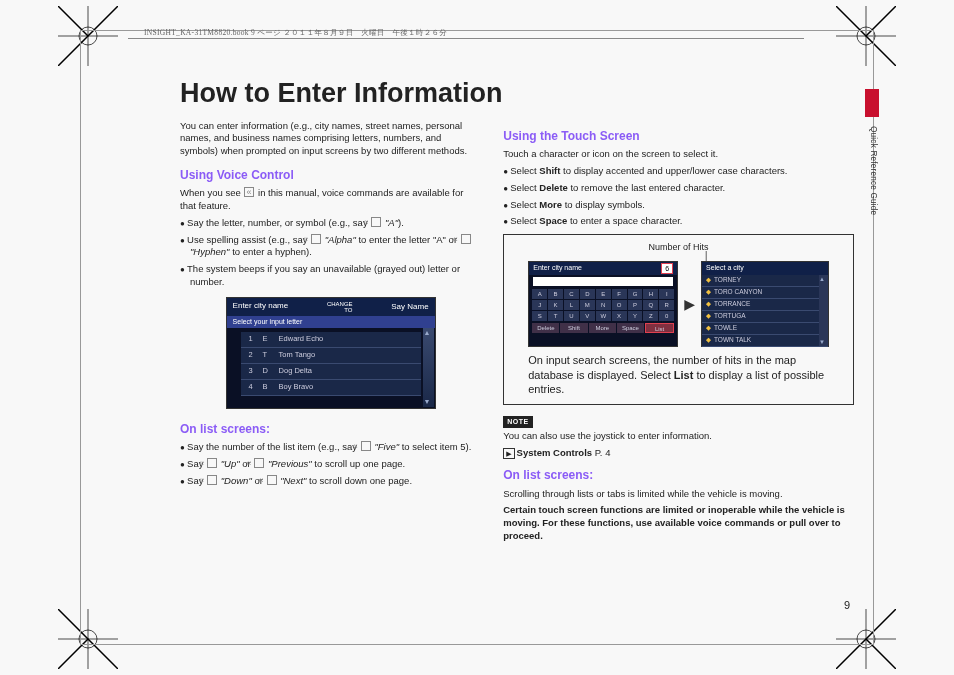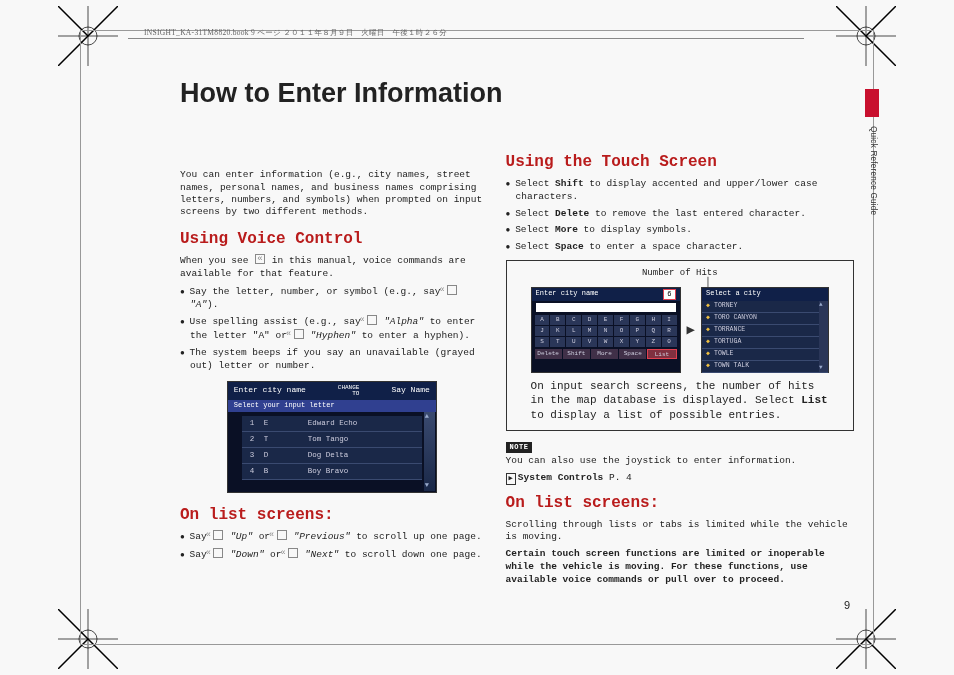--- a/index.html
+++ b/index.html
@@ -31,35 +31,35 @@
   .header-text {
     position: absolute; top: 28px; left: 144px;
     font-size: 7.5px; color: #666;
     font-family: "MS Mincho", serif;
     letter-spacing: 0.3px;
   }
 
   .content {
     position: absolute;
     top: 84px; left: 180px; right: 100px; bottom: 60px;
-    display: flex; gap: 22px; align-items: center;
-  }
-  .col { flex: 1; font-size: 9.5px; line-height: 1.35; color: #222; font-family: Liberation Mono, monospace; }
+    display: flex; gap: 22px;
+  }
+  .col { flex: 1; font-size: 9.5px; line-height: 1.35; color: #222; }
   .col.left { flex: 0.98; }
   .col.right { flex: 1.05; }
 
   h1 {
     font-size: 27px; font-weight: bold; color: #222; margin-bottom: 8px;
     position: absolute; top: -6px; left: 0;
   }
   .intro {
     margin-top: 36px; margin-bottom: 10px;
     font-size: 9.5px; line-height: 1.3;
   }
-  h2 { font-size: 16px; font-weight: bold; color: #b91c1c; margin: 8px 0 4px; }
+  h2 { font-size: 12px; font-weight: bold; color: #8b5cf6; margin: 8px 0 4px; }
   .para { margin-bottom: 4px; }
   ul { list-style: none; padding: 0; margin: 0; }
   li { padding-left: 10px; text-indent: -10px; margin-bottom: 4px; line-height: 1.35; }
   li::before { content: "● "; font-size: 8px; }
   .voice-icon {
     display: inline-block; width: 10px; height: 10px; border: 0.8px solid #888;
     vertical-align: -1px; margin: 0 1px; position: relative;
   }
   .voice-icon::after {
     content: "«"; position: absolute; left: 1px; top: -2px; font-size: 9px; color: #888;
@@ -71,21 +71,21 @@
     display: block;
     margin: 8px auto 12px;
   }
   .ss1 { width: 210px; height: 112px; background: #0a1025; border: 1px solid #333; position: relative; }
   .ss1-top { background: #102048; height: 18px; color: #fff; font-size: 8px; padding: 3px 6px; display:flex; justify-content:space-between; }
   .ss1-top .rt { font-size: 6px; line-height:1; text-align:right; }
   .ss1-sub { background: #304090; height: 12px; color: #fff; font-size: 7px; padding: 1px 6px; }
   .ss1-row { background: #1a2848; height: 16px; border-bottom: 1px solid #3a4a70; color: #ccd; font-size: 7.5px; display: flex; align-items: center; padding: 0 8px; }
   .ss1-row .n { width: 14px; }
   .ss1-row .l { width: 16px; }
-  .ss1-row .t { flex: 1; margin-left: 28px; }
+  .ss1-row .t { flex: 1; }
   .ss1-rows { padding: 4px 14px; }
   .ss1-bar { position:absolute; right:1px; top:30px; bottom:1px; width:11px; background:linear-gradient(#3a4a70,#1a2848); }
   .ss1-bar::before{content:"▲"; position:absolute; top:0; left:1px; font-size:7px; color:#9ac;}
   .ss1-bar::after{content:"▼"; position:absolute; bottom:0; left:1px; font-size:7px; color:#9ac;}
 
   .ss-box { border: 1px solid #333; padding: 6px 24px 8px; margin: 6px 0 10px; }
   .ss-box-label { text-align: center; font-size: 9px; margin-bottom: 2px; }
   .ss-box-ptr { text-align: center; line-height: 4px; font-size: 10px; margin-bottom: 2px; margin-left: 56px; }
   .ss-pair { display: flex; align-items: center; gap: 6px; justify-content: center; margin-bottom: 6px; }
   .ss2a, .ss2b { background: #0a1025; border: 1px solid #333; height: 86px; position: relative; }
@@ -204,28 +204,30 @@
             <span class="n">4</span>
             <span class="l">B</span>
             <span class="t">Boy Bravo</span>
           </div>
         </div>
       <div class="ss1-bar"></div>
     </div>
 
     <h2>On list screens:</h2>
     <ul>
+      <li><span>Say the number of the list item (e.g., say </span><span class="voice-icon"></span> <em class="quote">"Five"</em><span> to select item 5).</span></li>
       <li><span>Say </span><span class="voice-icon"></span> <em class="quote">"Up"</em><span> or </span><span class="voice-icon"></span> <em class="quote">"Previous"</em><span> to scroll up one page.</span></li>
       <li><span>Say </span><span class="voice-icon"></span> <em class="quote">"Down"</em><span> or </span><span class="voice-icon"></span> <em class="quote">"Next"</em><span> to scroll down one page.</span></li>
     </ul>
   </div>
 
   <div class="col right">
     <div style="height:36px;"></div>
     <h2>Using the Touch Screen</h2>
+    <div class="para">Touch a character or icon on the screen to select it.</div>
     <ul>
       <li><span>Select </span><strong>Shift</strong><span> to display accented and upper/lower case characters.</span></li>
       <li><span>Select </span><strong>Delete</strong><span> to remove the last entered character.</span></li>
       <li><span>Select </span><strong>More</strong><span> to display symbols.</span></li>
       <li><span>Select </span><strong>Space</strong><span> to enter a space character.</span></li>
     </ul>
 
     <div class="ss-box">
       <div class="ss-box-label">Number of Hits</div>
       <div class="ss-box-ptr">│</div>

